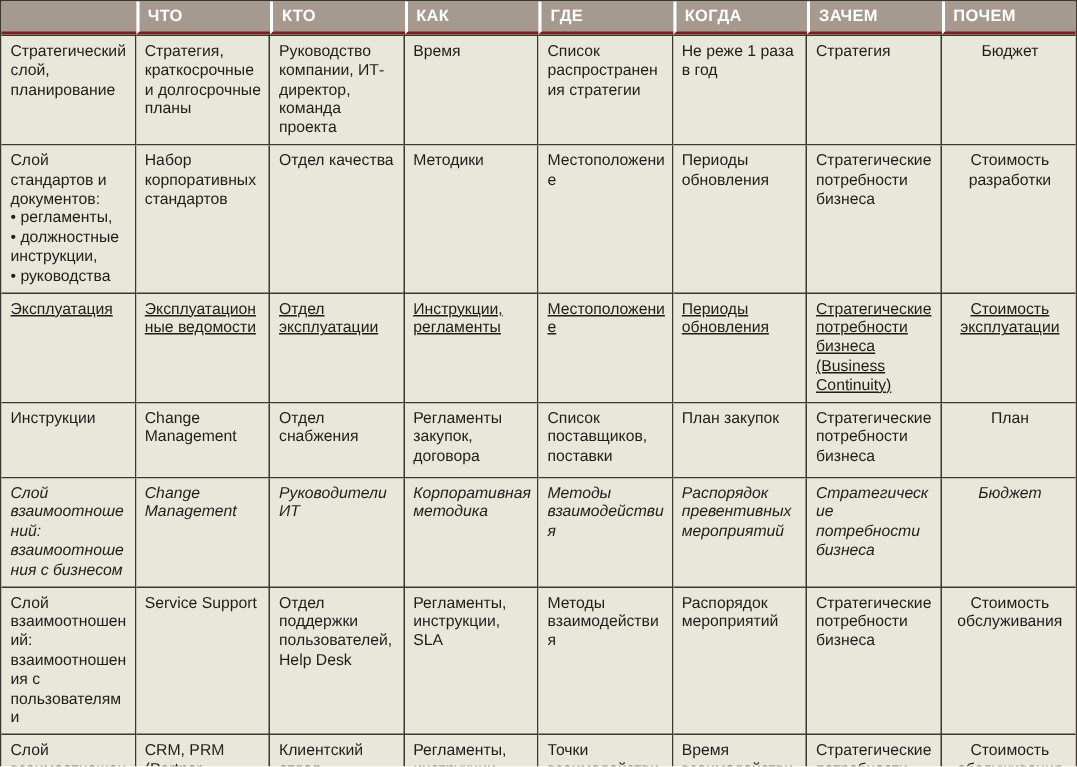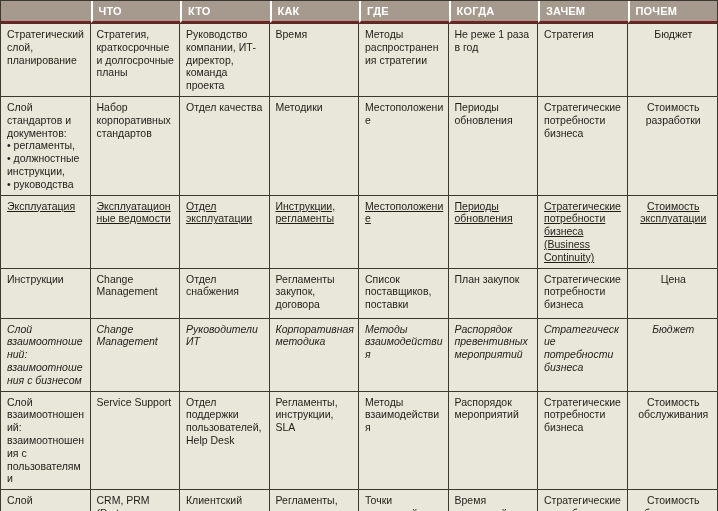--- a/index.html
+++ b/index.html
@@ -102,21 +102,21 @@
           <th>ЗАЧЕМ</th>
           <th>ПОЧЕМ</th>
         </tr>
       </thead>
       <tbody>
         <tr>
           <td>Стратегический слой, планирование</td>
           <td>Стратегия, краткосрочные и долгосрочные планы</td>
           <td>Руководство компании, ИТ-директор, команда проекта</td>
           <td>Время</td>
-          <td>Методы распространения стратегии</td>
+          <td>Список распространения стратегии</td>
           <td>Не реже 1 раза в год</td>
           <td>Стратегия</td>
           <td>Бюджет</td>
         </tr>
         <tr>
           <td>Слой стандартов и документов:
 • регламенты,
 • должностные инструкции,
 • руководства</td>
           <td>Набор корпоративных стандартов</td>
@@ -138,21 +138,21 @@
           <td>Стоимость эксплуатации</td>
         </tr>
         <tr>
           <td>Инструкции</td>
           <td>Change Management</td>
           <td>Отдел снабжения</td>
           <td>Регламенты закупок, договора</td>
           <td>Список поставщиков, поставки</td>
           <td>План закупок</td>
           <td>Стратегические потребности бизнеса</td>
-          <td>Цена</td>
+          <td>План</td>
         </tr>
         <tr>
           <td>Слой взаимоотношений: взаимоотношения с бизнесом</td>
           <td>Change Management</td>
           <td>Руководители ИТ</td>
           <td>Корпоративная методика</td>
           <td>Методы взаимодействия</td>
           <td>Распорядок превентивных мероприятий</td>
           <td>Стратегические потребности бизнеса</td>
           <td>Бюджет</td>

